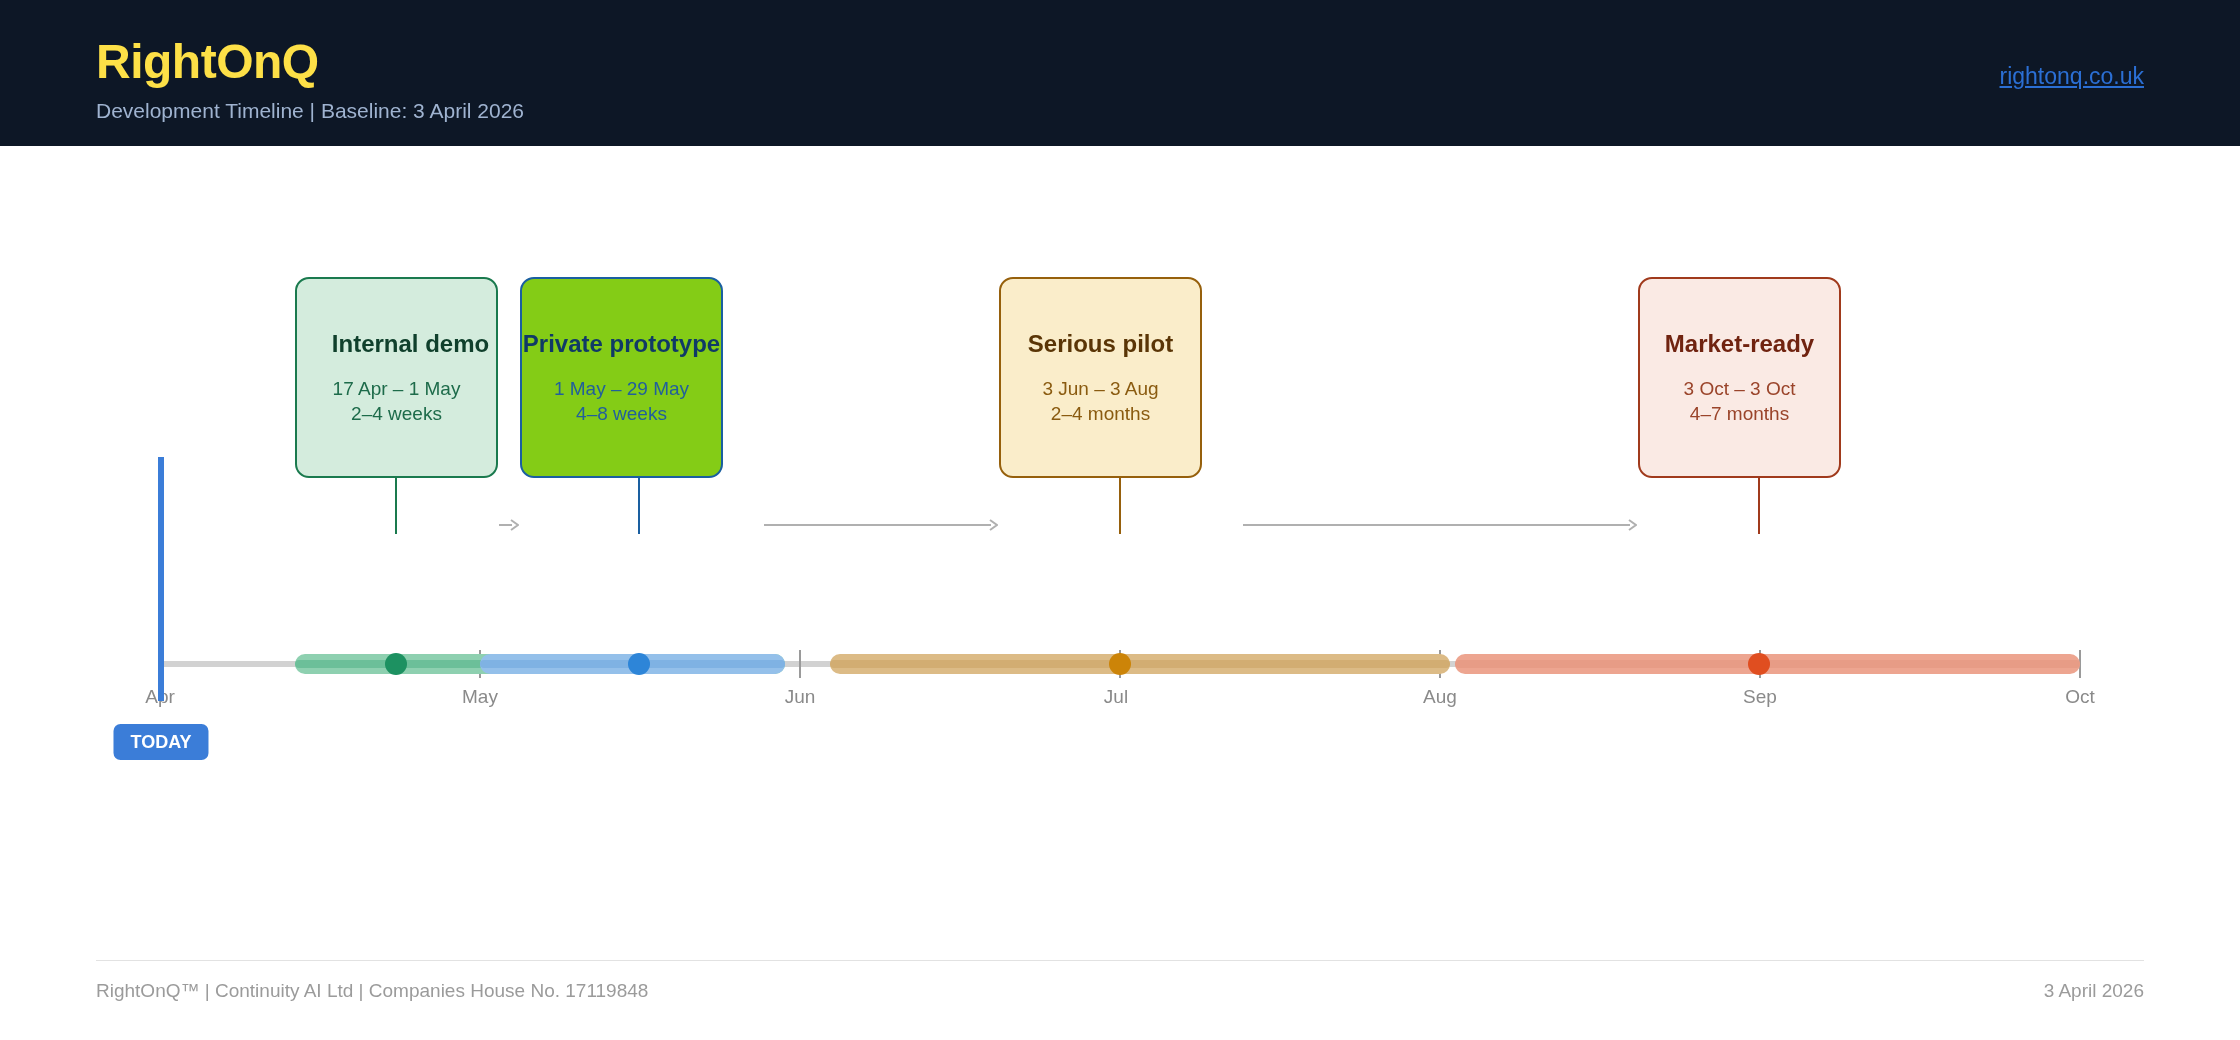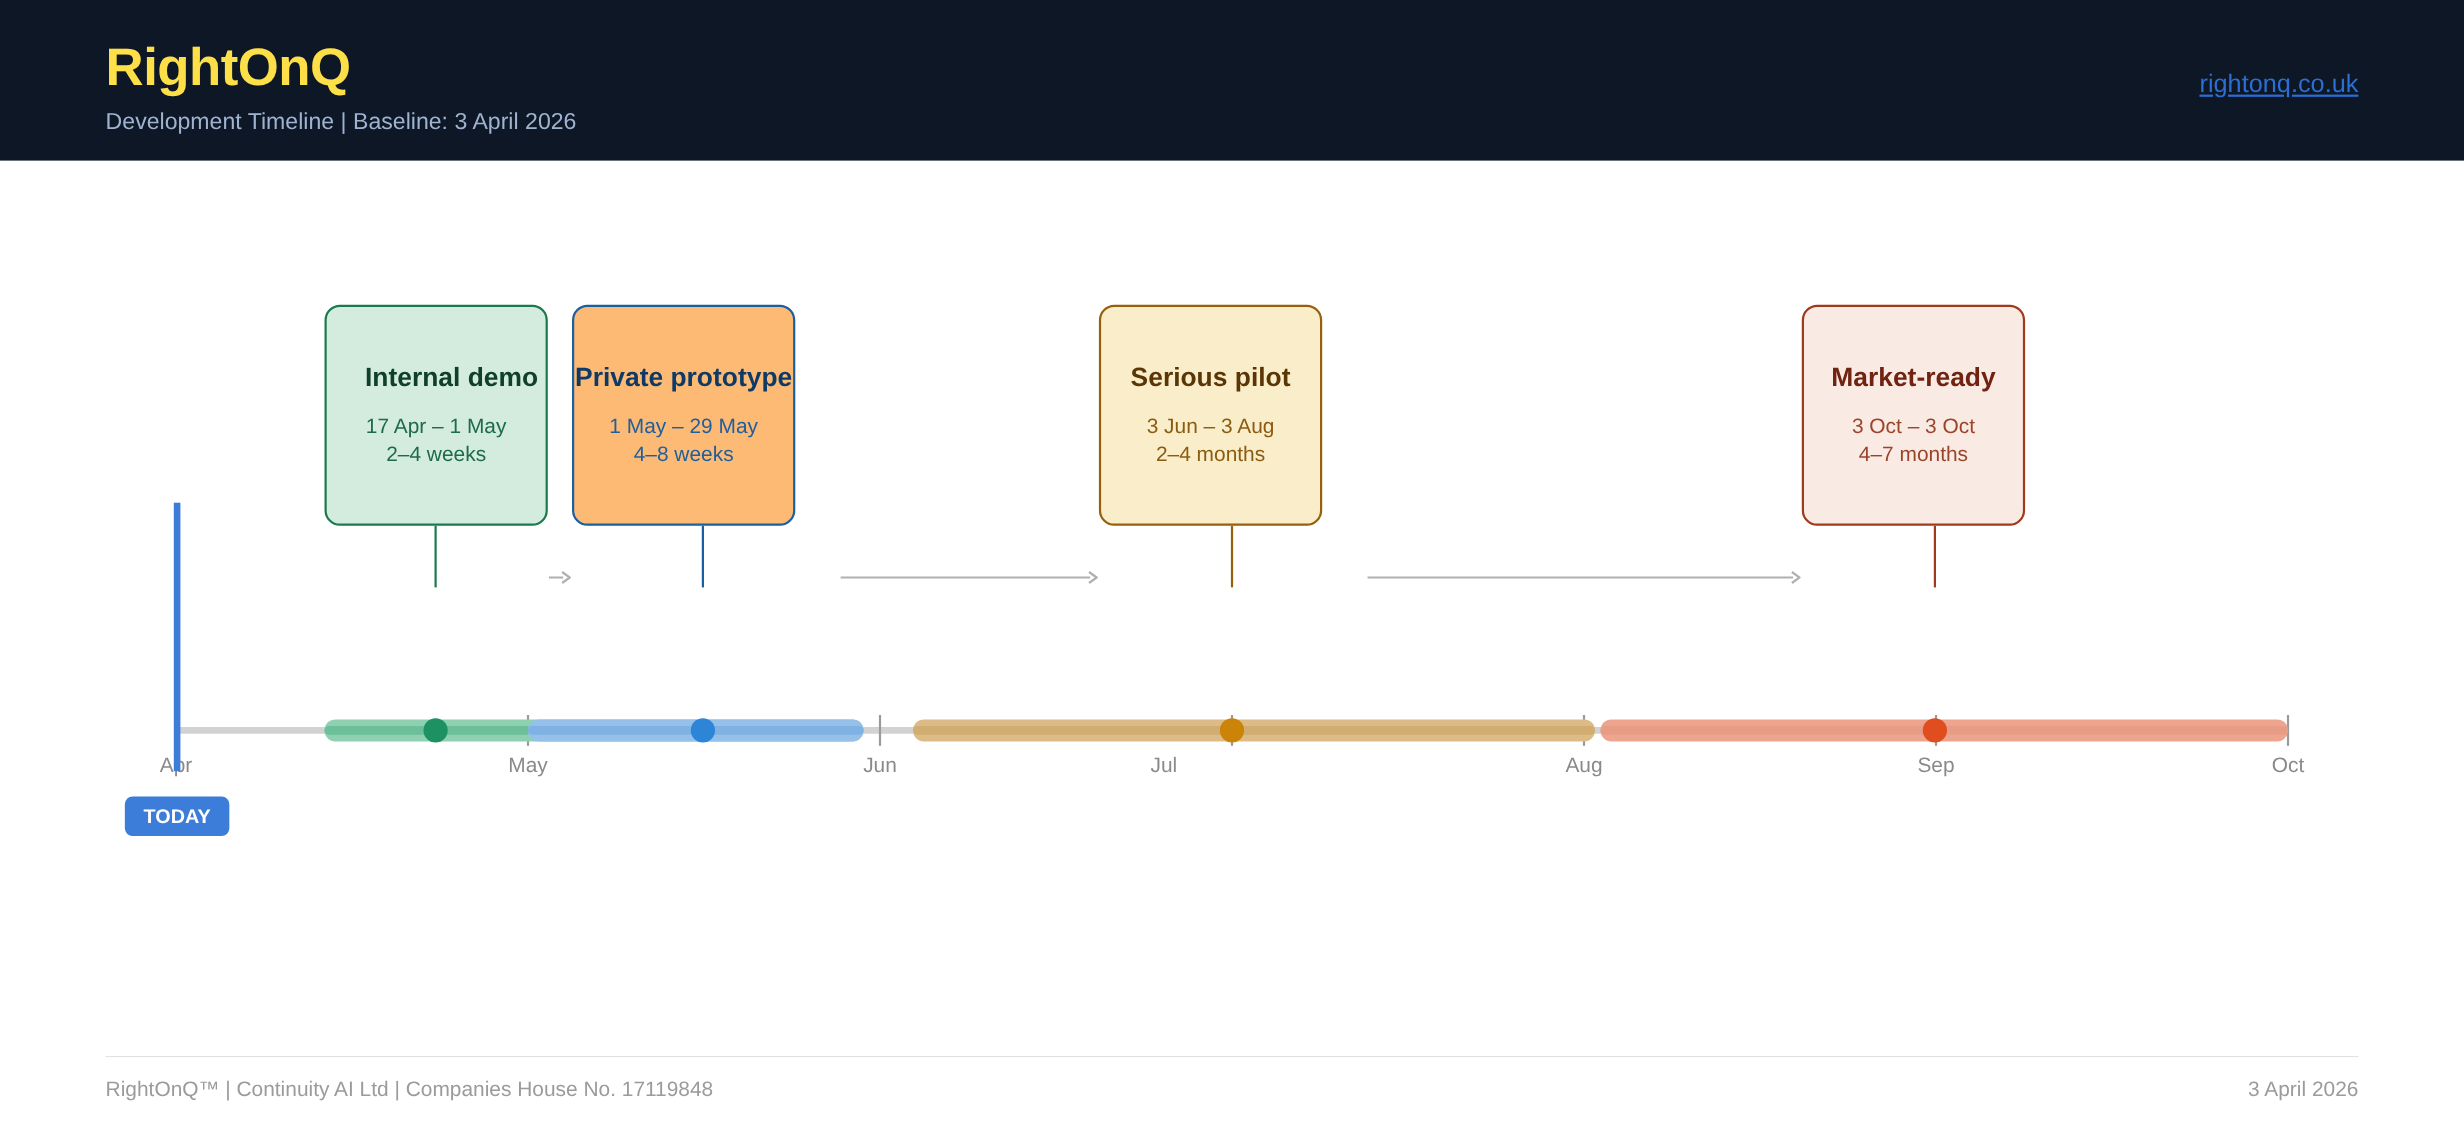--- a/index.html
+++ b/index.html
@@ -44,21 +44,21 @@
   }
   .card-title{ font-size:24px; font-weight:bold; line-height:1.12; }
   .card-dates{ font-size:19px; line-height:1.05; margin-top:21px; }
   .card-dur{ font-size:19px; line-height:1.05; margin-top:6px; }
 
   
   .t-green{ background:#d4ecdd; border-color:#1a7a4e; }
   .t-green .card-title{ color:#10402c;margin-left:28px; }
   .t-green .card-dates,.t-green .card-dur{ color:#1d6b4a; }
   
-  .t-blue{ background:#fdba74; border-color:#1a5fa0; }
+  .t-blue{ background:#84cc16; border-color:#1a5fa0; }
   .t-blue .card-title{ color:#103a66; }
   .t-blue .card-dates,.t-blue .card-dur{ color:#215f9c; }
   
   .t-amber{ background:#faedca; border-color:#96600c; }
   .t-amber .card-title{ color:#5a3506; }
   .t-amber .card-dates,.t-amber .card-dur{ color:#8a5b10; }
   
   .t-rust{ background:#faeae4; border-color:#a03a1c; }
   .t-rust .card-title{ color:#702310; }
   .t-rust .card-dates,.t-rust .card-dur{ color:#9a442a; }
@@ -144,21 +144,21 @@
   <div class="tick" style="left:479px"></div>
   <div class="tick" style="left:799px"></div>
   <div class="tick" style="left:1119px"></div>
   <div class="tick" style="left:1439px"></div>
   <div class="tick" style="left:1759px"></div>
   <div class="tick" style="left:2079px"></div>
 
   <div class="month-label" style="left:160px">Apr</div>
   <div class="month-label" style="left:480px">May</div>
   <div class="month-label" style="left:800px">Jun</div>
-  <div class="month-label" style="left:1058px">Jul</div>
+  <div class="month-label" style="left:1116px">Jul</div>
   <div class="month-label" style="left:1440px">Aug</div>
   <div class="month-label" style="left:1760px">Sep</div>
   <div class="month-label" style="left:2080px">Oct</div>
 
   <div class="bar" style="left:295px; width:490px; background:#8ed0b0;"></div>
   <div class="bar-core" style="left:295px; width:490px; background:#6cbf99;"></div>
 
   <div class="bar" style="left:480px; width:305px; background:#94c0ea;"></div>
   <div class="bar-core" style="left:480px; width:305px; background:#7fb2e3;"></div>
 

